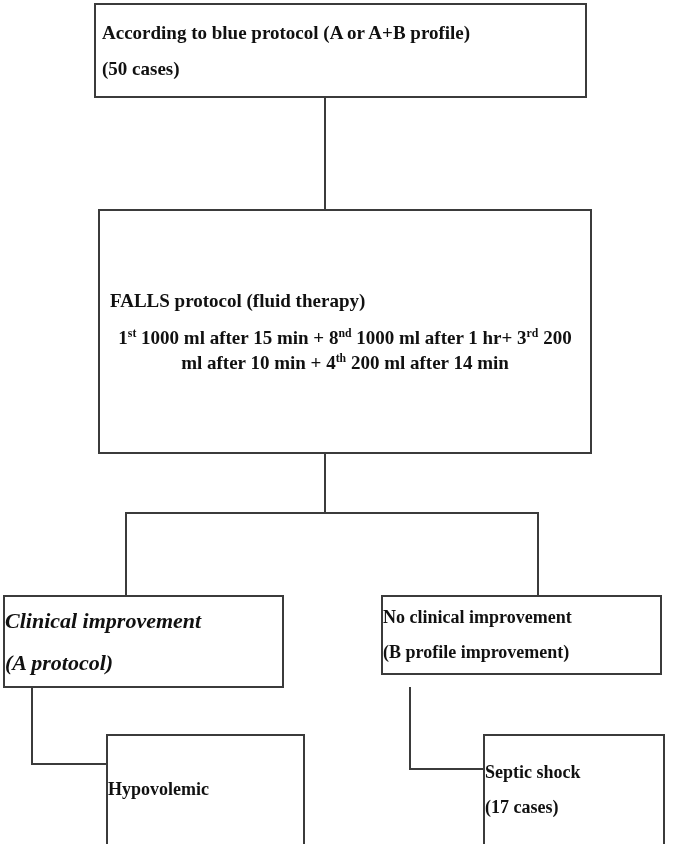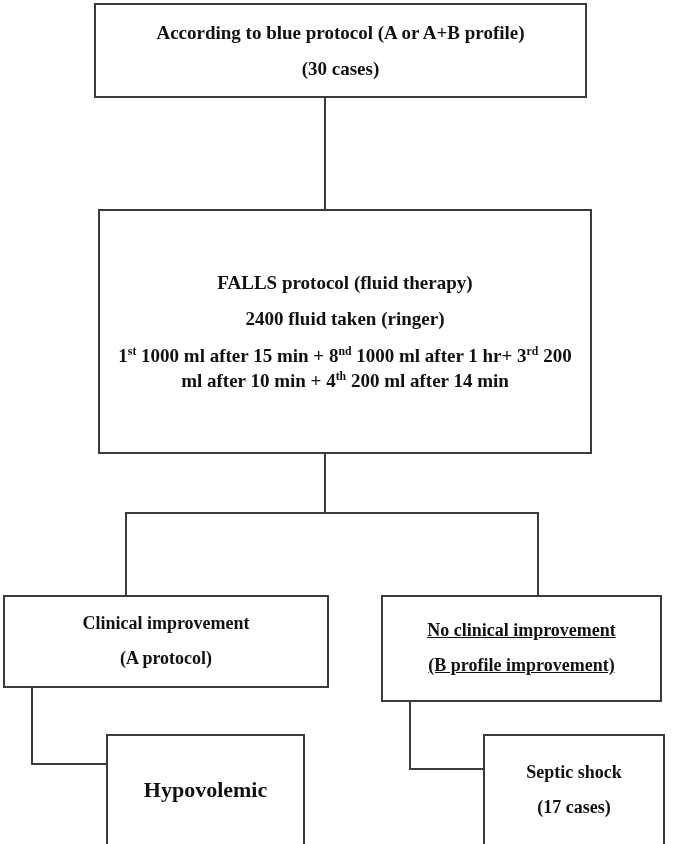--- a/index.html
+++ b/index.html
@@ -16,21 +16,21 @@
     font-family: "Liberation Serif", "DejaVu Serif", serif;
     overflow: hidden;
   }
   .node {
     position: absolute;
     box-sizing: border-box;
     border: 2px solid #3b3b3b;
     background: #ffffff;
     display: flex;
     flex-direction: column;
-    align-items: center;
+    align-items: flex-start;
     justify-content: center;
     text-align: center;
     font-weight: bold;
     color: #111111;
     z-index: 2;
   }
   .node .line {
     display: block;
     line-height: 1.32;
   }
@@ -49,31 +49,31 @@
     left: 94px;  top: 3px;   width: 493px; height: 95px;
     font-size: 19px;
     padding: 0 6px;
   }
   #node-falls-protocol {
     left: 98px;  top: 209px; width: 494px; height: 245px;
     font-size: 19px;
     padding: 0 10px;
   }
   #node-clinical-improvement {
-    left: 3px;   top: 595px; width: 326px; height: 93px;
-    font-size: 18px;
+    left: 3px;   top: 595px; width: 281px; height: 93px;
+    font-size: 22px;
+    font-style: italic;
   }
   #node-no-clinical-improvement {
-    left: 381px; top: 595px; width: 281px; height: 107px;
+    left: 381px; top: 595px; width: 281px; height: 80px;
     font-size: 18px;
-    text-decoration: underline;
   }
   #node-hypovolemic-shock {
     left: 106px; top: 734px; width: 199px; height: 110px;
-    font-size: 22px;
+    font-size: 18px;
     border-bottom: none;
   }
   #node-septic-shock {
     left: 483px; top: 734px; width: 182px; height: 110px;
     font-size: 18px;
     border-bottom: none;
   }
 
   
   .edge {
@@ -109,26 +109,25 @@
   <div class="edge v" id="edge-split-right-drop"></div>
 
   <div class="edge v" id="edge-clin-drop"></div>
   <div class="edge h" id="edge-clin-to-hypo"></div>
 
   <div class="edge v" id="edge-noclin-drop"></div>
   <div class="edge h" id="edge-noclin-to-septic"></div>
 
   <div class="node" id="node-blue-protocol">
     <span class="line">According to blue protocol (A or A+B profile)</span>
-    <span class="line gap">(30 cases)</span>
+    <span class="line gap">(50 cases)</span>
   </div>
 
   <div class="node" id="node-falls-protocol">
     <span class="line">FALLS protocol (fluid therapy)</span>
-    <span class="line gap">2400 fluid taken (ringer)</span>
     <span class="line gap"><span>1</span><sup>st</sup><span> 1000 ml after 15 min + 8</span><sup>nd</sup><span> 1000 ml after 1 hr+ 3</span><sup>rd</sup><span> 200 ml after 10 min + 4</span><sup>th</sup><span> 200 ml after 14 min</span></span>
   </div>
 
   <div class="node" id="node-clinical-improvement">
     <span class="line">Clinical improvement</span>
     <span class="line gap">(A protocol)</span>
   </div>
 
   <div class="node" id="node-no-clinical-improvement">
     <span class="line">No clinical improvement</span>

